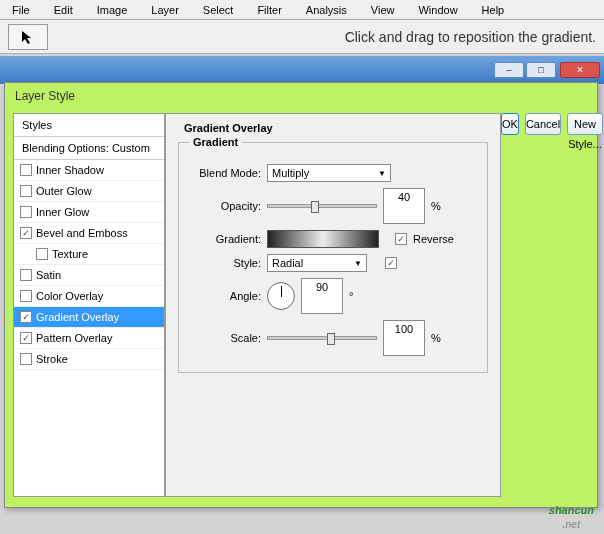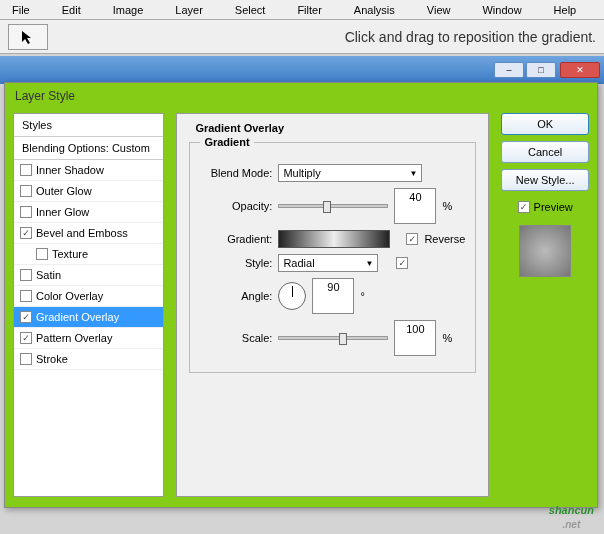--- a/index.html
+++ b/index.html
@@ -1,31 +1,31 @@
 <!DOCTYPE html>
 <html><head>
 <meta charset="utf-8">
 <style>
 * { box-sizing: border-box; margin: 0; padding: 0; font-family: "Segoe UI", Tahoma, sans-serif; font-size: 11px; }
 body { background: #d4d4d4; width: 604px; height: 534px; overflow: hidden; position: relative; }
 
-.menubar { background: #efefef; border-bottom: 1px solid #aaa; height: 20px; display: flex; padding: 2px 4px; gap: 16px; }
+.menubar { background: #efefef; border-bottom: 1px solid #aaa; height: 20px; display: flex; padding: 2px 4px; gap: 8px; }
 .menubar span { padding: 2px 8px; color: #000; cursor: default; }
 
 .toolbar { background: #efefef; border-bottom: 1px solid #aaa; height: 34px; display: flex; align-items: center; padding: 0 8px; }
 .tool-btn { width: 40px; height: 26px; border: 1px solid #999; background: #f5f5f5; display: flex; align-items: center; justify-content: center; }
 .hint { margin-left: auto; font-size: 14px; color: #333; }
 
 .titlebar { position: absolute; top: 56px; left: 0; right: 0; background: linear-gradient(#6fa4de, #3c7cc6); height: 28px; display: flex; align-items: center; padding: 0 4px; }
 .titlebar .wctl { width: 30px; height: 16px; background: #e0e8f5; border: 1px solid #5c8cc4; margin-left: 2px; border-radius: 2px; display: flex; align-items: center; justify-content: center; font-size: 9px; }
 .titlebar .close { background: #d9534f; color: #fff; border-color: #b03030; margin-left: 4px; width: 40px; }
 
-.dialog { position: absolute; top: 82px; left: 4px; right: 6px; bottom: 26px; background: #84cc16; border: 1px solid #888; box-shadow: 2px 2px 6px rgba(0,0,0,0.3); }
+.dialog { position: absolute; top: 82px; left: 4px; right: 6px; bottom: 26px; background: #bef264; border: 1px solid #888; box-shadow: 2px 2px 6px rgba(0,0,0,0.3); }
 .dialog-title { padding: 6px 10px; font-size: 12px; color: #333; }
-.dialog-body { display: flex; padding: 4px 8px 8px 8px; gap: 12px; height: calc(100% - 28px); justify-content: space-between; }
+.dialog-body { display: flex; padding: 4px 8px 8px 8px; gap: 0; height: calc(100% - 28px); justify-content: space-between; }
 
 .styles-list { width: 152px; border: 1px solid #999; background: #fff; display: flex; flex-direction: column; }
 .styles-head { padding: 5px 8px; border-bottom: 1px solid #ccc; font-size: 11px; }
 .styles-sub { padding: 5px 8px; border-bottom: 1px solid #ccc; font-size: 11px; }
 .style-item { padding: 4px 6px; display: flex; align-items: center; gap: 4px; border-bottom: 1px solid #eee; }
 .style-item.indent { padding-left: 22px; }
 .style-item.sel { background: #3399ff; color: #fff; }
 .chk { width: 12px; height: 12px; border: 1px solid #888; background: #fff; display: inline-flex; align-items: center; justify-content: center; font-size: 9px; color: #444; }
 
 .settings { flex: 1; border: 1px solid #999; background: #f0f0f0; padding: 8px 12px; position: relative; }
@@ -37,21 +37,21 @@
 .select { border: 1px solid #888; background: #fff; height: 18px; padding: 0 4px; display: flex; align-items: center; justify-content: space-between; min-width: 100px; }
 .select .arrow { font-size: 8px; }
 .slider { flex: 0 0 110px; height: 4px; background: #ccc; border: 1px solid #999; position: relative; }
 .slider .thumb { position: absolute; top: -4px; width: 8px; height: 12px; background: #e8e8e8; border: 1px solid #666; }
 .numbox { width: 42px; height: 36px; border: 1px solid #888; background: #fff; text-align: center; line-height: 16px; }
 .pct { font-size: 11px; }
 .grad-swatch { width: 112px; height: 18px; border: 1px solid #555; background: linear-gradient(to right, #222, #eee, #222); }
 .angle-dial { width: 28px; height: 28px; border: 1px solid #666; border-radius: 50%; background: #fff; position: relative; }
 .angle-dial::after { content: ''; position: absolute; left: 50%; top: 3px; width: 1px; height: 11px; background: #000; }
 
-.side { width: 88px; display: flex; flex-direction: column; gap: 6px; }
+.side { width: 88px; display: flex; flex-direction: row; gap: 6px; }
 .btn { height: 22px; border: 1px solid #7a9ec9; background: linear-gradient(#fdfdfd, #e3edf7); border-radius: 3px; text-align: center; line-height: 20px; font-size: 11px; }
 .btn.primary { border: 1.5px solid #2c82c9; }
 .prev-row { display: flex; align-items: center; justify-content: center; gap: 4px; margin-top: 4px; }
 .preview-box { width: 52px; height: 52px; border: 1px solid #888; background: radial-gradient(#bbb, #777); margin: 6px auto; }
 
 .watermark { position: absolute; bottom: 4px; right: 10px; font-size: 18px; font-weight: bold; color: #2e8b2e; font-style: italic; }
 .watermark .net { font-size: 10px; color: #999; display: block; text-align: center; }
 </style>
 </head>
 <body>
@@ -135,21 +135,21 @@
         </div>
     </div>
 
     <div class="settings">
       <div class="group-title">Gradient Overlay</div>
       <fieldset class="fieldset">
         <legend>Gradient</legend>
 
         <div class="row">
           <span class="lbl">Blend Mode:</span>
-          <div class="select" style="width:144px">
+          <div class="select" style="width:124px">
             <span>Multiply</span>
               <span class="arrow">▼</span>
           </div>
         </div>
 
         <div class="row">
           <span class="lbl">Opacity:</span>
           <div class="slider">
               <div class="thumb" style="left:40%"></div>
             </div>

